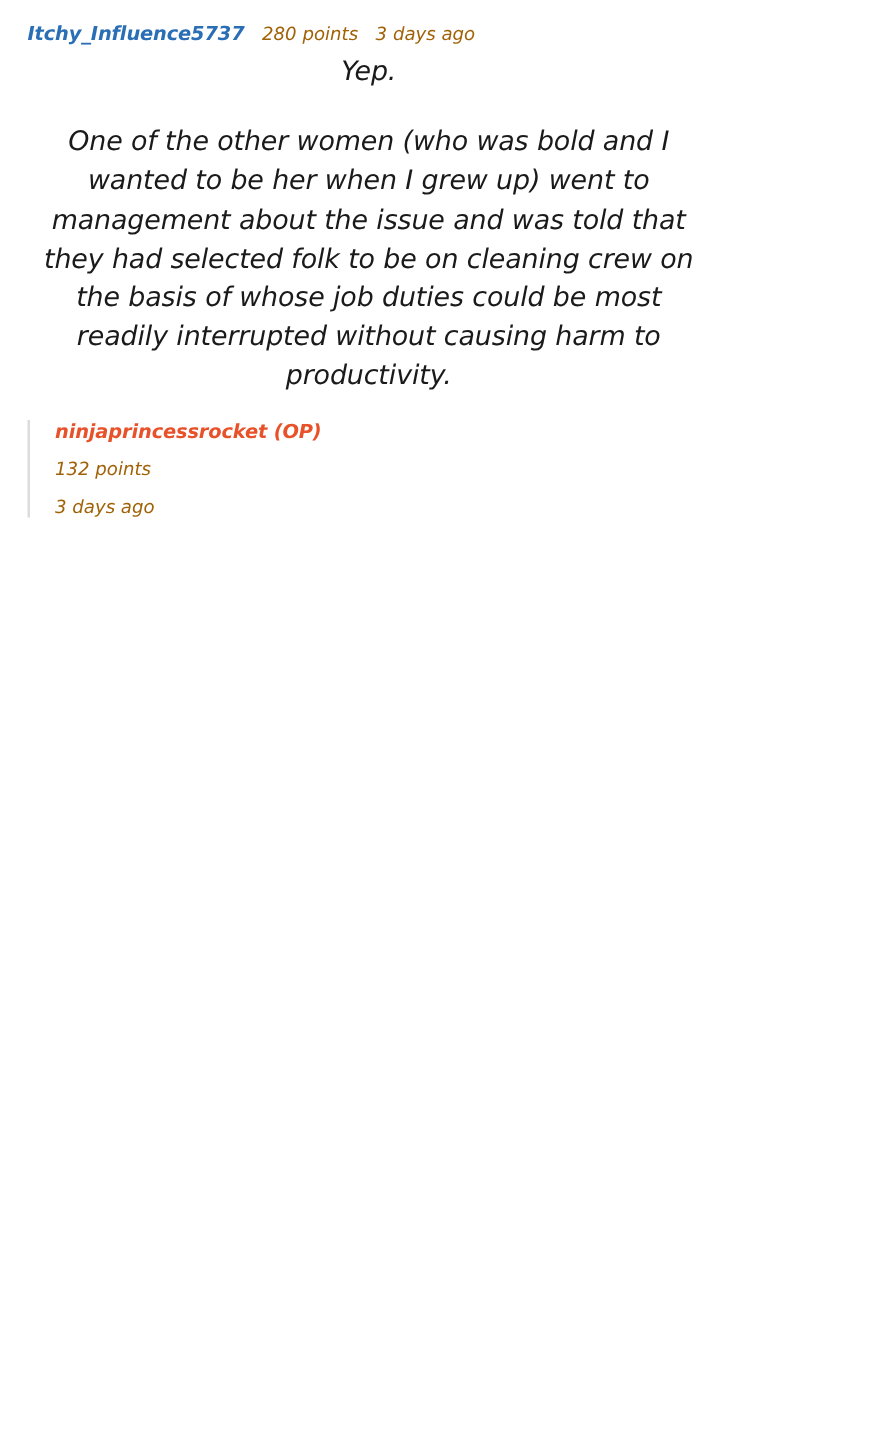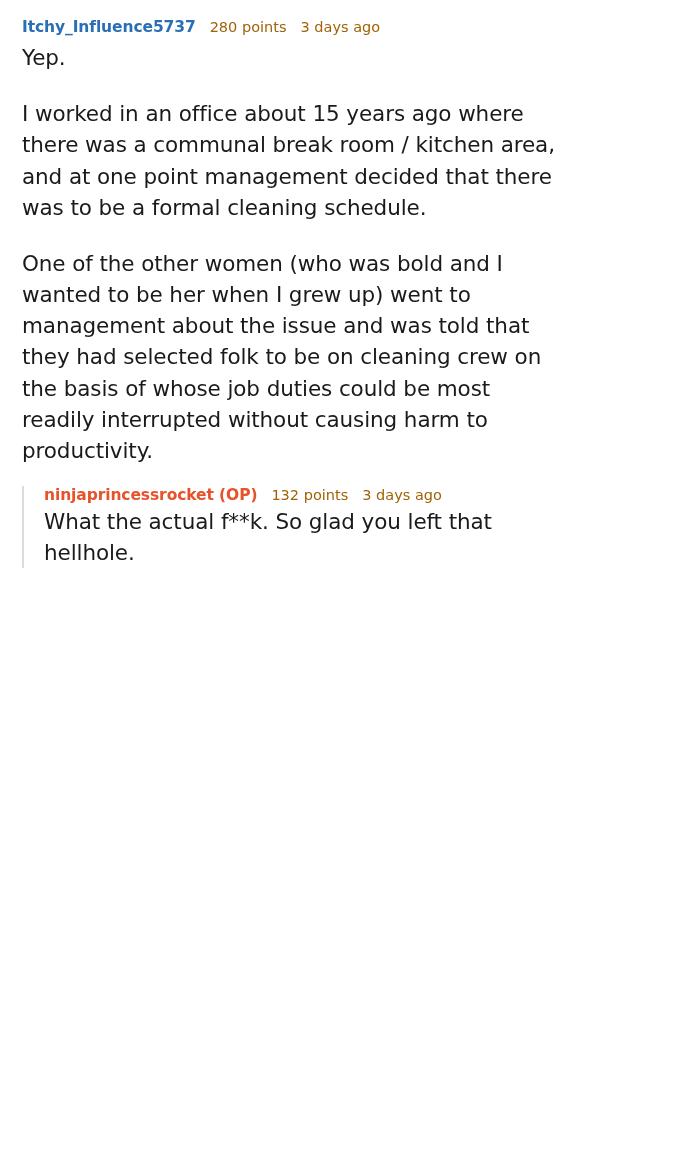--- a/index.html
+++ b/index.html
@@ -11,20 +11,21 @@
     width: 700px;
     min-height: 1150px;
     font-family: "DejaVu Sans", "Liberation Sans", sans-serif;
     color: #1a1a1b;
     -webkit-font-smoothing: antialiased;
   }
   .thread {
     padding: 18px 20px 0 22px;
     box-sizing: border-box;
     width: 588px;
+    font-style: italic;
   }
   .comment-header {
     display: flex;
     align-items: baseline;
     gap: 14px;
     margin-bottom: 6px;
     white-space: nowrap;
   }
   .author {
     font-size: 15.5px;
@@ -41,31 +42,33 @@
     font-weight: normal;
   }
   .body-text {
     font-size: 21.5px;
     line-height: 1.45;
     color: #1a1a1b;
     letter-spacing: -0.1px;
   }
   .body-text p {
     margin: 0 0 25px 0;
+    text-align: center;
   }
   .body-text p:last-child {
     margin-bottom: 0;
   }
   .reply {
     margin-top: 20px;
     padding-left: 20px;
     border-left: 2px solid #dcdcdc;
   }
   .reply .comment-header {
-    margin-bottom: 2px;
+    margin-bottom: 18px;
+    flex-direction: column;
   }
   .reply .body-text {
     font-size: 21.5px;
     line-height: 1.45;
   }
   .reply .author {
     font-size: 15.5px;
   }
 </style>
 </head>
@@ -74,29 +77,25 @@
 <div class="thread">
 
   <div class="comment">
     <div class="comment-header">
       <span class="author">Itchy_Influence5737</span>
       <span class="meta">280 points</span>
       <span class="meta">3 days ago</span>
     </div>
     <div class="body-text">
       <p>Yep.</p>
-      <p>I worked in an office about 15 years ago where there was a communal break room / kitchen area, and at one point management decided that there was to be a formal cleaning schedule.</p>
       <p>One of the other women (who was bold and I wanted to be her when I grew up) went to management about the issue and was told that they had selected folk to be on cleaning crew on the basis of whose job duties could be most readily interrupted without causing harm to productivity.</p>
     </div>
 
     <div class="reply">
       <div class="comment-header">
         <span class="author op">ninjaprincessrocket (OP)</span>
         <span class="meta">132 points</span>
         <span class="meta">3 days ago</span>
       </div>
-      <div class="body-text">
-        <p>What the actual f**k. So glad you left that hellhole.</p>
-      </div>
     </div>
   </div>
 
 </div>
 
 </body></html>

